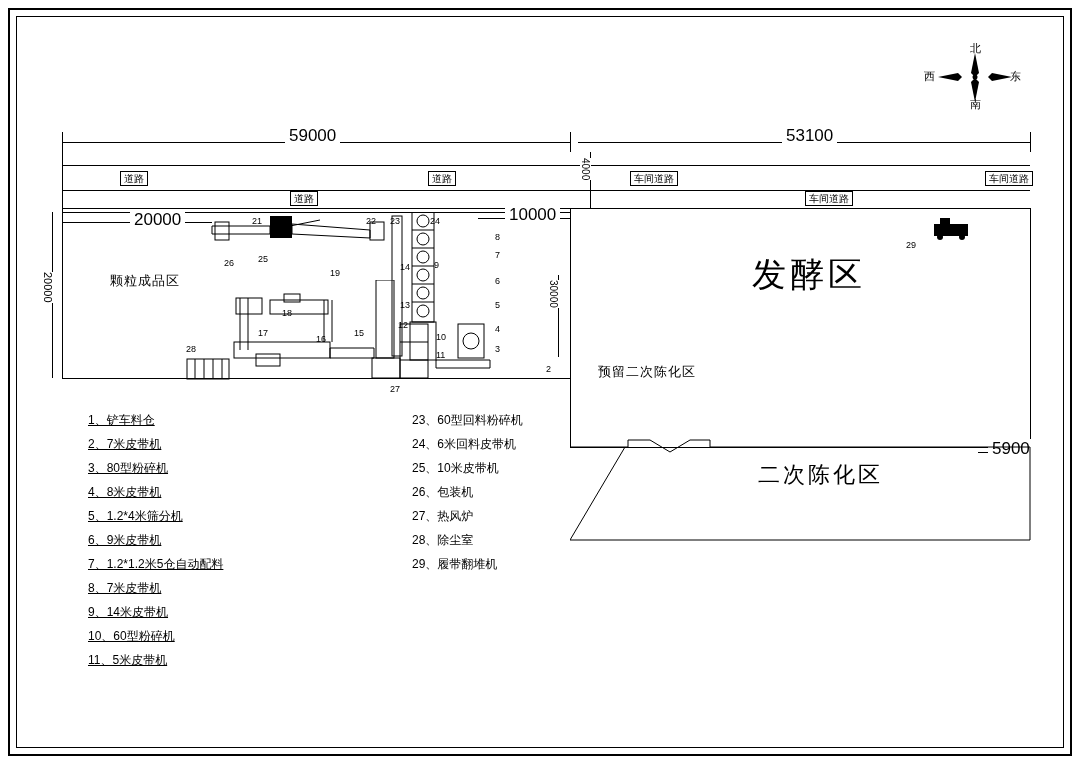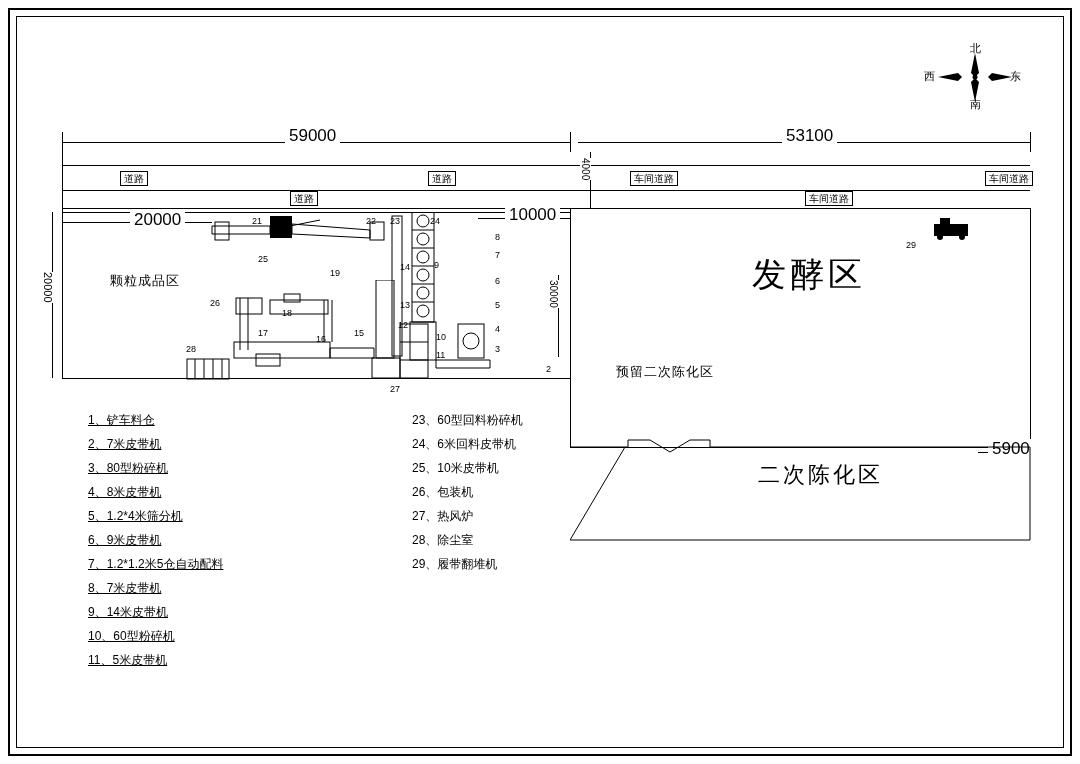--- a/index.html
+++ b/index.html
@@ -83,21 +83,21 @@
   <div class="ln h" style="left:62px;top:222px;width:150px;"></div>
   <span class="dimtxt" style="left:130px;top:210px;">20000</span>
   <div class="ln h" style="left:478px;top:218px;width:92px;"></div>
   <span class="dimtxt" style="left:505px;top:205px;">10000</span>
 
   <div class="ln v" style="left:558px;top:275px;height:82px;"></div>
   <span class="lbl vert" style="left:548px;top:280px;font-size:10px;background:#fff;">30000</span>
 
   <span class="zone zone-sm" style="left:110px;top:272px;">颗粒成品区</span>
   <span class="zone zone-big" style="left:752px;top:252px;">发酵区</span>
-  <span class="zone zone-sm" style="left:598px;top:363px;margin-left:18px;">预留二次陈化区</span>
+  <span class="zone zone-sm" style="left:598px;top:363px;">预留二次陈化区</span>
   <span class="zone zone-mid" style="left:758px;top:460px;">二次陈化区</span>
 
   <div class="ln h" style="left:570px;top:447px;width:460px;"></div>
   <div class="ln v" style="left:1030px;top:208px;height:240px;"></div>
   <div class="ln h" style="left:978px;top:452px;width:52px;"></div>
   <span class="dimtxt" style="left:988px;top:439px;">5900</span>
 
   <svg style="position:absolute;left:570px;top:420px;" width="480" height="160">
     <path d="M0,27 L58,27 L58,20 L80,20 L100,32 L120,20 L140,20 L140,27 L460,27" fill="none" stroke="#000" stroke-width="1"></path>
     <path d="M55,27 L0,120 L460,120" fill="none" stroke="#000" stroke-width="1"></path>
@@ -173,21 +173,21 @@
   </svg>
 
   <svg class="eq" style="left:930px;top:216px;" width="46" height="26">
     <rect x="4" y="8" width="34" height="12" fill="#000"></rect>
     <rect x="10" y="2" width="10" height="7" fill="#000"></rect>
     <circle cx="10" cy="21" r="3" fill="#000"></circle>
       <circle cx="32" cy="21" r="3" fill="#000"></circle>
   </svg>
 
   <span class="lbl-num" style="left:186px;top:344px;">28</span>
-  <span class="lbl-num" style="left:210px;top:258px;margin-top:40px;">26</span>
+  <span class="lbl-num" style="left:224px;top:258px;">26</span>
   <span class="lbl-num" style="left:258px;top:254px;">25</span>
   <span class="lbl-num" style="left:252px;top:216px;">21</span>
   <span class="lbl-num" style="left:278px;top:216px;">20</span>
   <span class="lbl-num" style="left:366px;top:216px;">22</span>
   <span class="lbl-num" style="left:390px;top:216px;">23</span>
   <span class="lbl-num" style="left:430px;top:216px;">24</span>
   <span class="lbl-num" style="left:495px;top:232px;">8</span>
   <span class="lbl-num" style="left:495px;top:250px;">7</span>
   <span class="lbl-num" style="left:495px;top:276px;">6</span>
   <span class="lbl-num" style="left:495px;top:300px;">5</span>

